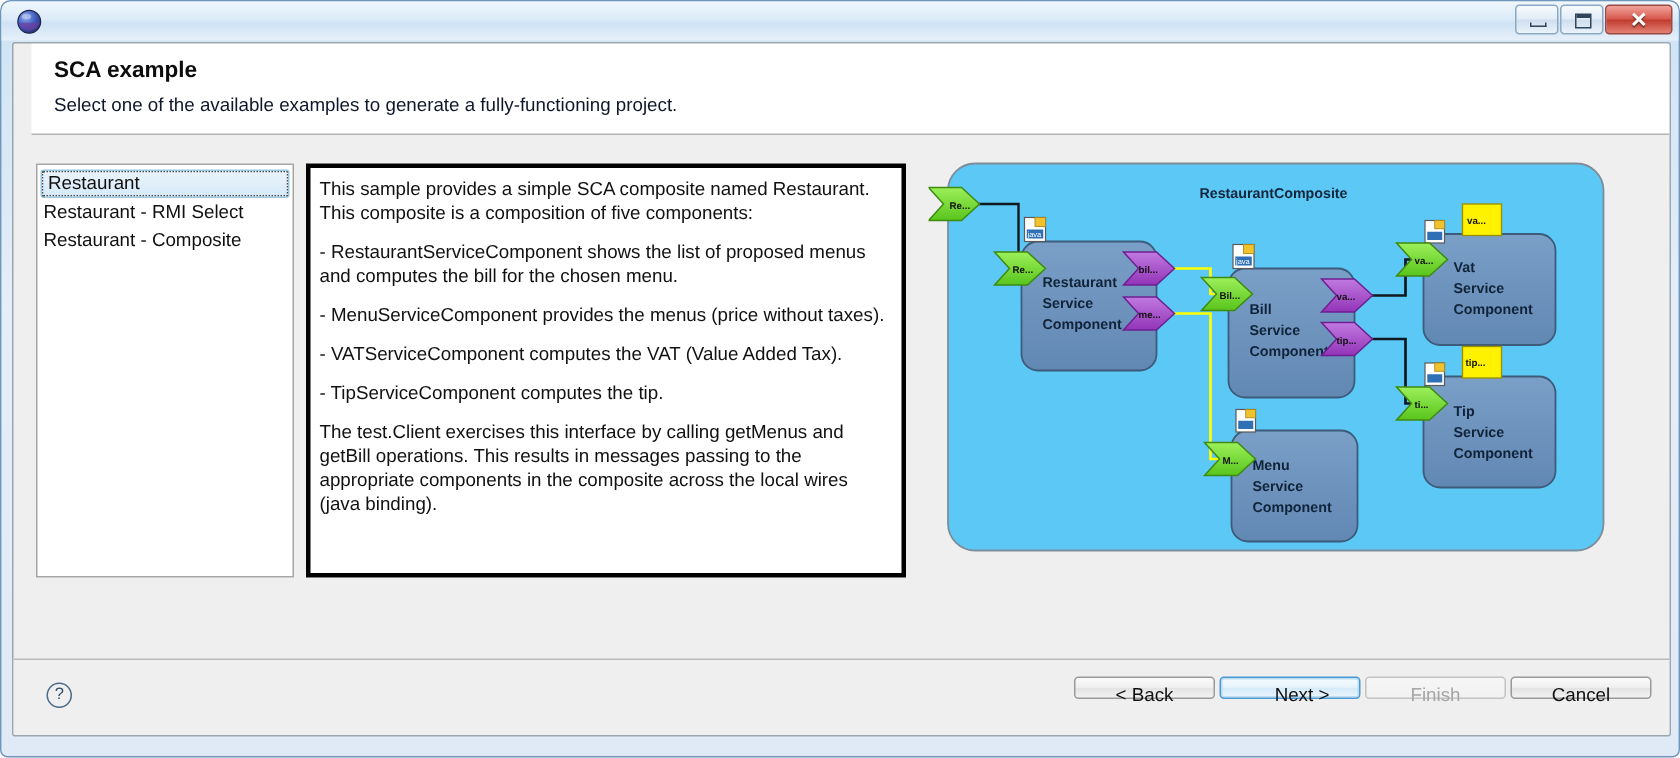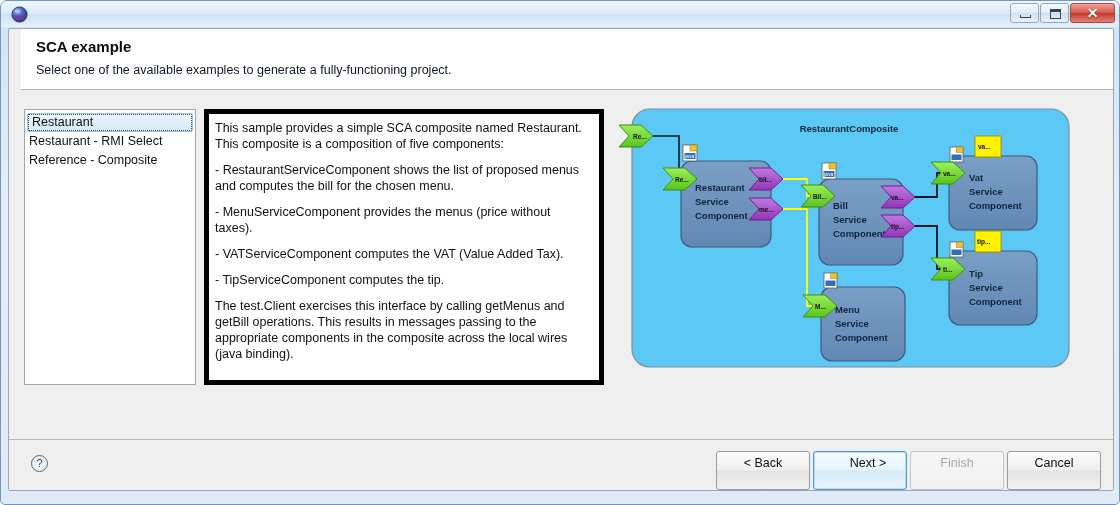--- a/index.html
+++ b/index.html
@@ -103,21 +103,21 @@
     border-radius: 2px;
     margin: 0 2px;
     height: 19px; line-height: 17px;
     outline: 1px dotted #4a4a4a;
     outline-offset: -2px;
   }
 
   
   #description {
     position: absolute; left: 195px; top: 18px; width: 400px; height: 276px;
-    background: #ffffff; border: 5px solid #000000;
+    background: #ffffff; border: 3px solid #000000;
     padding: 6px 8px 0 6px;
     overflow: hidden;
   }
   #description p {
     margin: 0 0 10px 0;
     font-size: 12.5px; line-height: 16px; color: #111;
   }
 
   
   #diagram {
@@ -133,21 +133,21 @@
   }
   #help-btn {
     position: absolute; left: 22px; top: 15px;
     width: 17px; height: 17px; border-radius: 50%;
     border: 1px solid #4a6b8a; color: #2e4d6b;
     font-size: 11px; line-height: 15px; text-align: center;
     background: #efefef;
   }
   #btnbar { position: absolute; right: 12px; top: 11px; display: flex; gap: 3px; }
   .btn {
-    width: 94px; height: 39px; line-height: 23px; text-align: center;
+    width: 94px; height: 15px; line-height: 23px; text-align: center;
     font-size: 12.5px; color: #101010;
     border: 1px solid #9a9a9a; border-radius: 3px;
     background: linear-gradient(180deg,#fbfbfb 0%,#f0f0f0 48%,#e3e3e3 52%,#f2f2f2 100%);
   }
   .btn.default {
     border: 1px solid #4a9ad4;
     box-shadow: 0 0 0 1px #bcdcf2 inset;
     background: linear-gradient(180deg,#f5fbff 0%,#e6f3fc 48%,#d5eaf8 52%,#eaf5fd 100%);
     padding-left: 16px;
   }
@@ -198,21 +198,21 @@
     <div id="header">
       <div id="page-title">SCA example</div>
       <div id="page-desc">Select one of the available examples to generate a fully-functioning project.</div>
     </div>
 
     <div id="content">
 
       <div id="example-list">
         <div class="list-item selected">Restaurant</div>
         <div class="list-item">Restaurant - RMI Select</div>
-        <div class="list-item">Reference - Composite</div>
+        <div class="list-item">Restaurant - Composite</div>
       </div>
 
       <div id="description">
         <p>This sample provides a simple SCA composite named Restaurant. This composite is a composition of five components:</p>
         <p>- RestaurantServiceComponent shows the list of proposed menus and computes the bill for the chosen menu.</p>
         <p>- MenuServiceComponent provides the menus (price without taxes).</p>
         <p>- VATServiceComponent computes the VAT (Value Added Tax).</p>
         <p>- TipServiceComponent computes the tip.</p>
         <p>The test.Client exercises this interface by calling getMenus and getBill operations. This results in messages passing to the appropriate components in the composite across the local wires (java binding).</p>
       </div>

